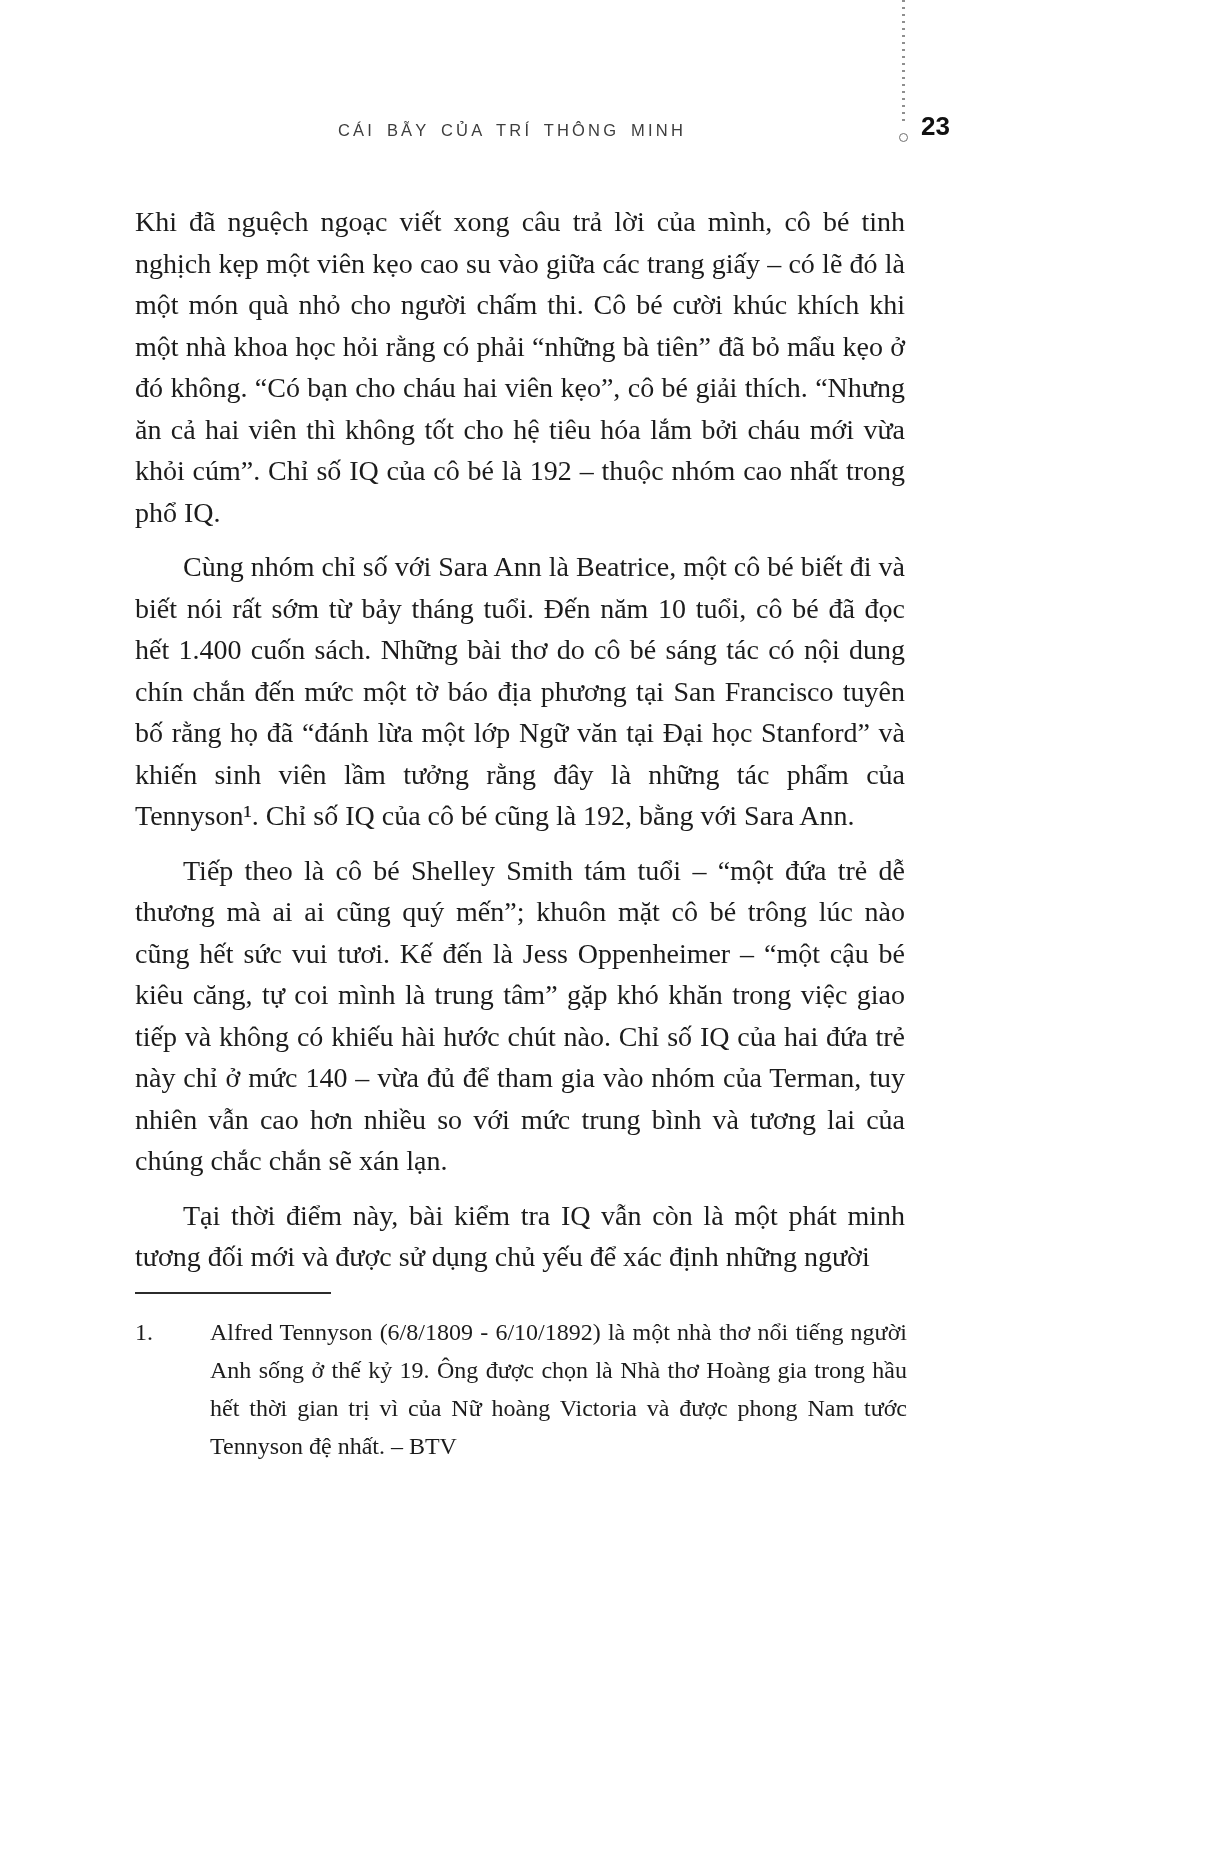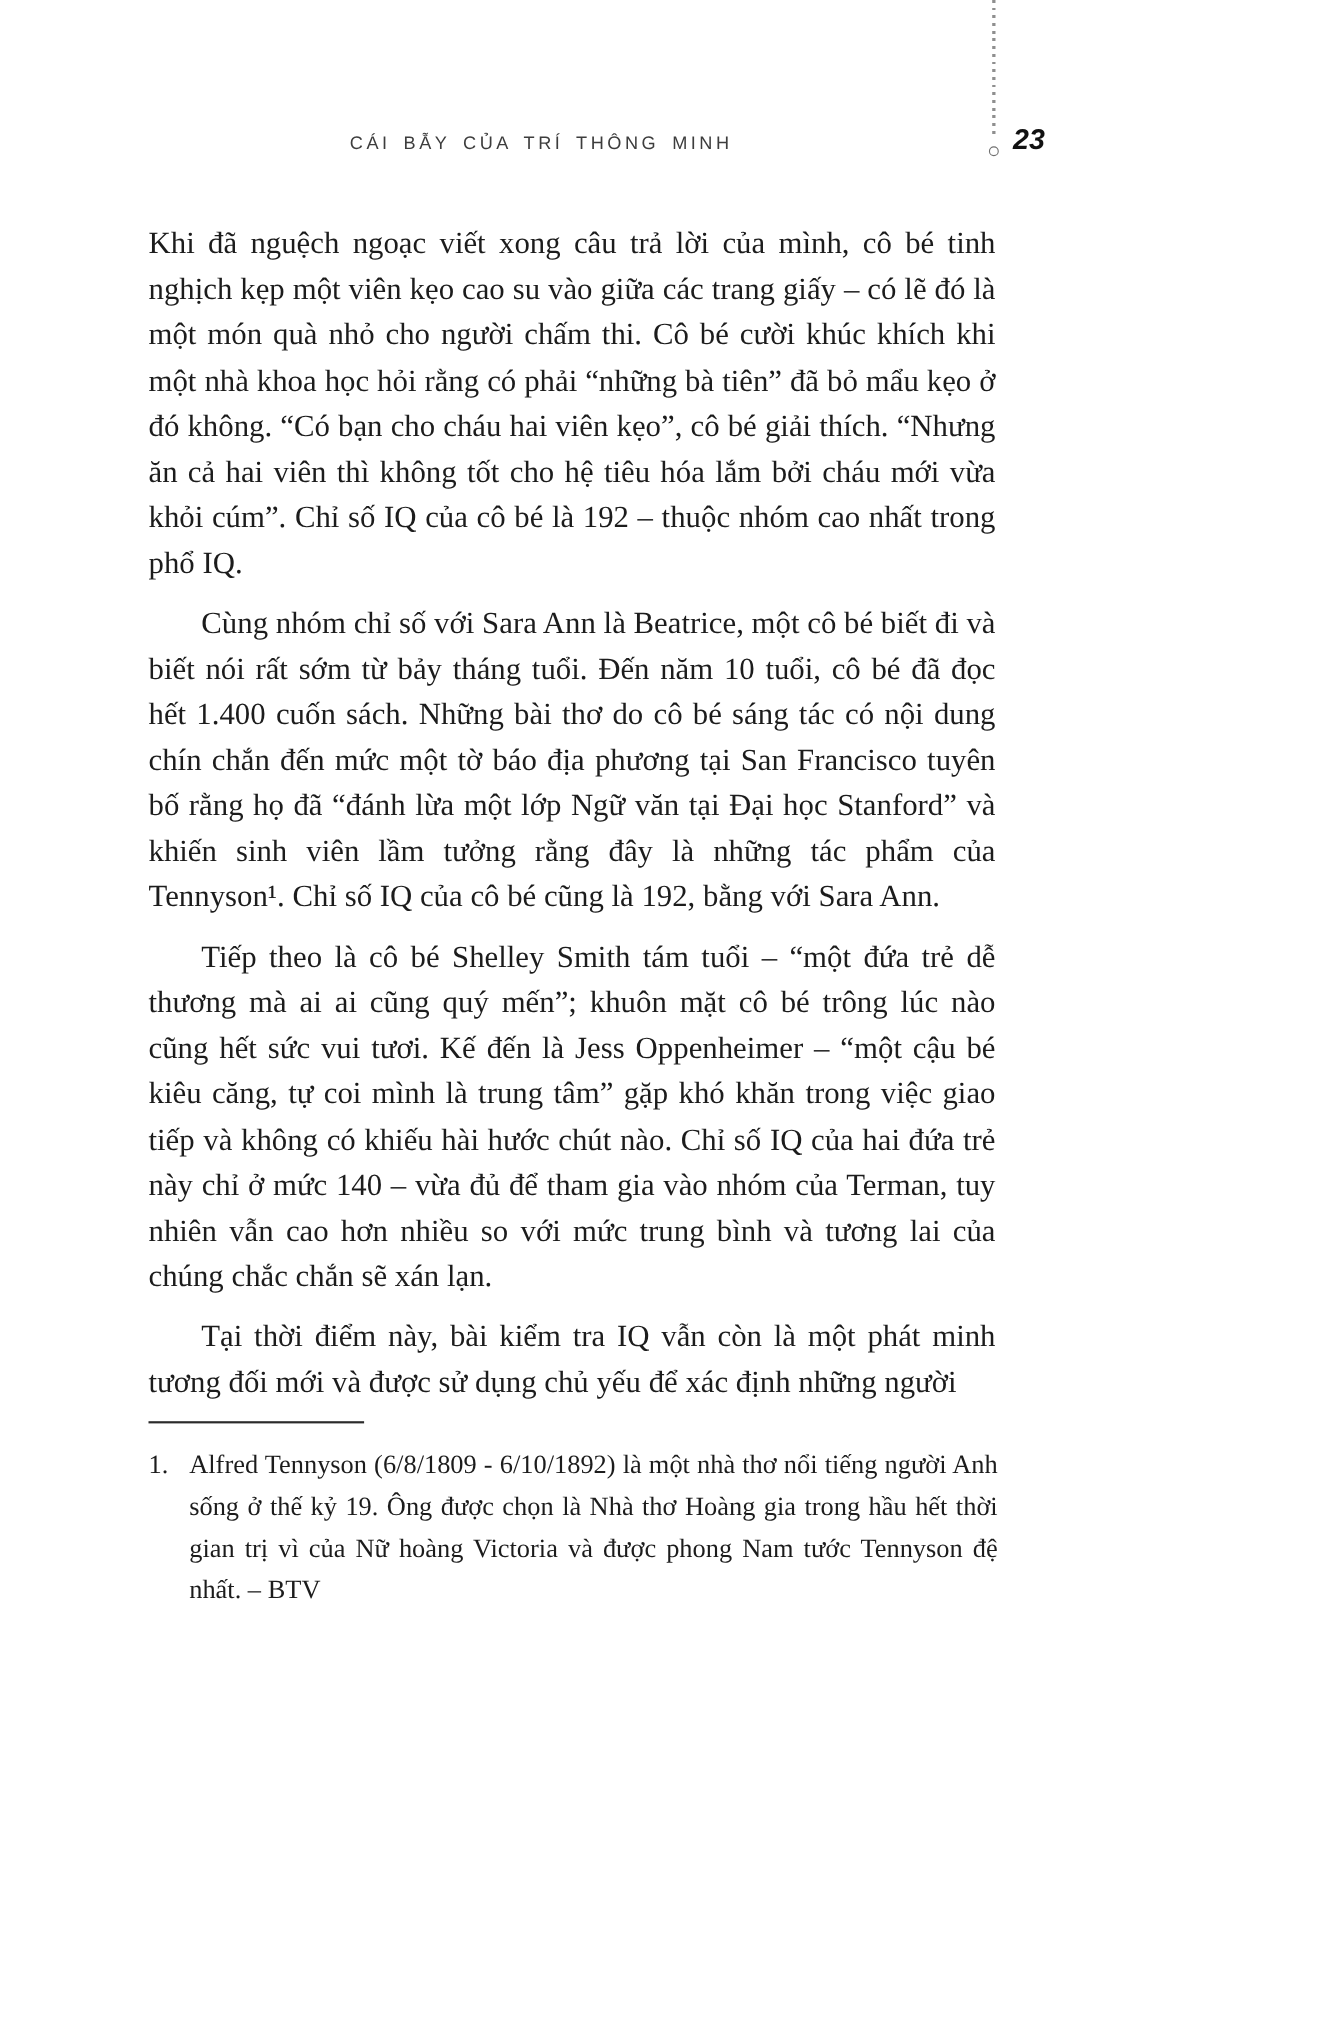--- a/index.html
+++ b/index.html
@@ -4,20 +4,21 @@
 <style>
   html, body { margin:0; padding:0; background:#ffffff; }
   .page {
     position:relative;
     width:1007px;
     height:1851px;
     background:#ffffff;
     font-family:"Liberation Serif","DejaVu Serif",serif;
     color:#1c1c1c;
     overflow:hidden;
+    padding-left:20px;
   }
 
   
   .running-title {
     position:absolute;
     top:121px;
     right:341px;
     font-family:"Liberation Sans","DejaVu Sans",sans-serif;
     font-size:16.5px;
     letter-spacing:3.2px;
@@ -26,21 +27,20 @@
     white-space:nowrap;
   }
   .page-number {
     position:absolute;
     top:111px;
     left:921px;
     font-family:"Liberation Sans","DejaVu Sans",sans-serif;
     font-size:26px;
     font-weight:bold;
     color:#111;
-    font-style:italic;
   }
   .header-ornament {
     position:absolute;
     top:0;
     left:897px;
     width:12px;
     height:152px;
   }
   .header-ornament .dots {
     position:absolute;
@@ -94,20 +94,21 @@
     font-size:24px;
     line-height:38px;
     color:#1c1c1c;
   }
   .footnote .fn-marker {
     flex:0 0 37px;
   }
   .footnote .fn-text {
     flex:1 1 auto;
     text-align:justify;
+    margin-left:38px;
   }
 </style>
 </head>
 <body>
 
 <div class="page">
 
   <div class="header-ornament">
     <span class="dots"></span>
     <span class="ring"></span>

